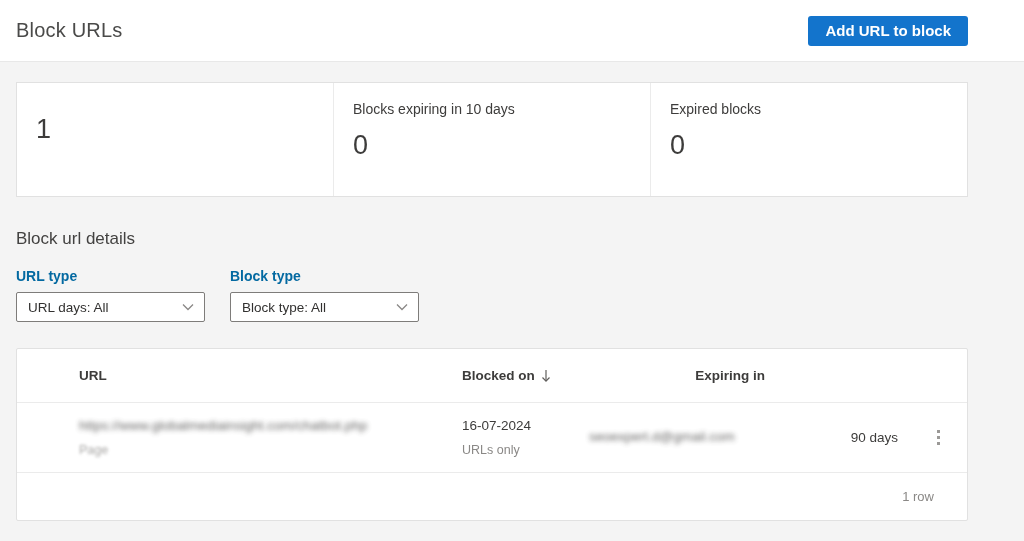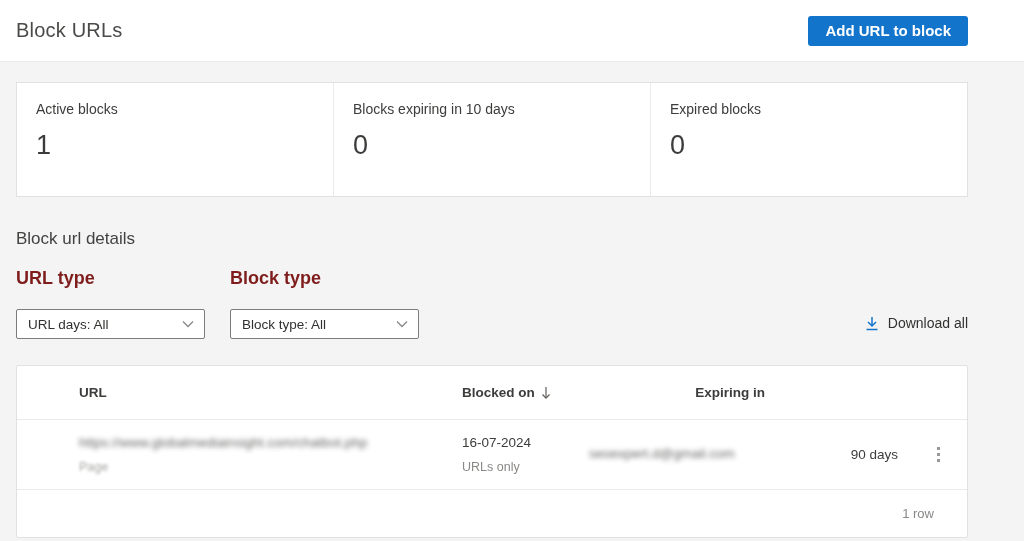--- a/index.html
+++ b/index.html
@@ -39,21 +39,21 @@
   .stat-card{flex:1;padding:18px 0 0 19px;border-right:1px solid var(--line);}
   .stat-card:last-child{border-right:none;}
   .stat-label{font-size:14px;color:#3d3c3b;}
   .stat-value{font-size:27px;color:#3d3c3b;margin-top:13px;font-weight:400;}
   .section-heading{
     margin-top:32px;font-size:17px;font-weight:400;color:#434241;
   }
   
   .filters-row{margin-top:19px;display:flex;align-items:flex-end;}
   .filter-group{margin-right:25px;}
-  .filter-label{font-size:18px;font-weight:700;color:#7f1d1d;margin-bottom:20px;}
+  .filter-label{font-size:14px;font-weight:700;color:#0369a1;margin-bottom:8px;}
   .combobox{
     width:189px;height:30px;background:#fff;border:1px solid #7e7c7a;border-radius:2px;
     display:flex;align-items:center;justify-content:space-between;
     padding:0 10px 0 11px;cursor:pointer;color:#323130;
   }
   .combobox .chev{display:flex;align-items:center;}
   .download-all{
     margin-left:auto;display:flex;align-items:center;gap:9px;cursor:pointer;
     padding-bottom:8px;
   }
@@ -93,21 +93,20 @@
 
 <header class="topbar">
   <h1 class="page-title">Block URLs</h1>
   <button class="add-btn">Add URL to block</button>
 </header>
 
 <div class="content">
 
   <div class="stats-row">
     <div class="stat-card">
-      <div class="stat-label">Active blocks</div>
       <div class="stat-value">1</div>
     </div>
     <div class="stat-card">
       <div class="stat-label">Blocks expiring in 10 days</div>
       <div class="stat-value">0</div>
     </div>
     <div class="stat-card">
       <div class="stat-label">Expired blocks</div>
       <div class="stat-value">0</div>
     </div>
@@ -130,30 +129,20 @@
     <div class="filter-group">
       <div class="filter-label">Block type</div>
       <div class="combobox">
         <span>Block type: All</span>
         <span class="chev">
           <svg width="12" height="8" viewBox="0 0 12 8">
               <polyline points="1,1.5 6,6.5 11,1.5" fill="none" stroke="#8a8886" stroke-width="1.3"></polyline>
             </svg>
         </span>
       </div>
-    </div>
-    <div class="download-all">
-      <span>
-        <svg width="14" height="15" viewBox="0 0 14 15">
-          <line x1="7" y1="1" x2="7" y2="9.5" stroke="#1374cc" stroke-width="1.5"></line>
-          <polyline points="3,6 7,10 11,6" fill="none" stroke="#1374cc" stroke-width="1.5"></polyline>
-          <line x1="1.5" y1="13.5" x2="12.5" y2="13.5" stroke="#1374cc" stroke-width="1.5"></line>
-        </svg>
-      </span>
-      <span class="dl-label">Download all</span>
     </div>
   </div>
 
   <div class="table-card">
 
     <div class="t-grid t-head">
       <div class="hcell">
         <span>URL</span>
       </div>
       <div class="hcell">

